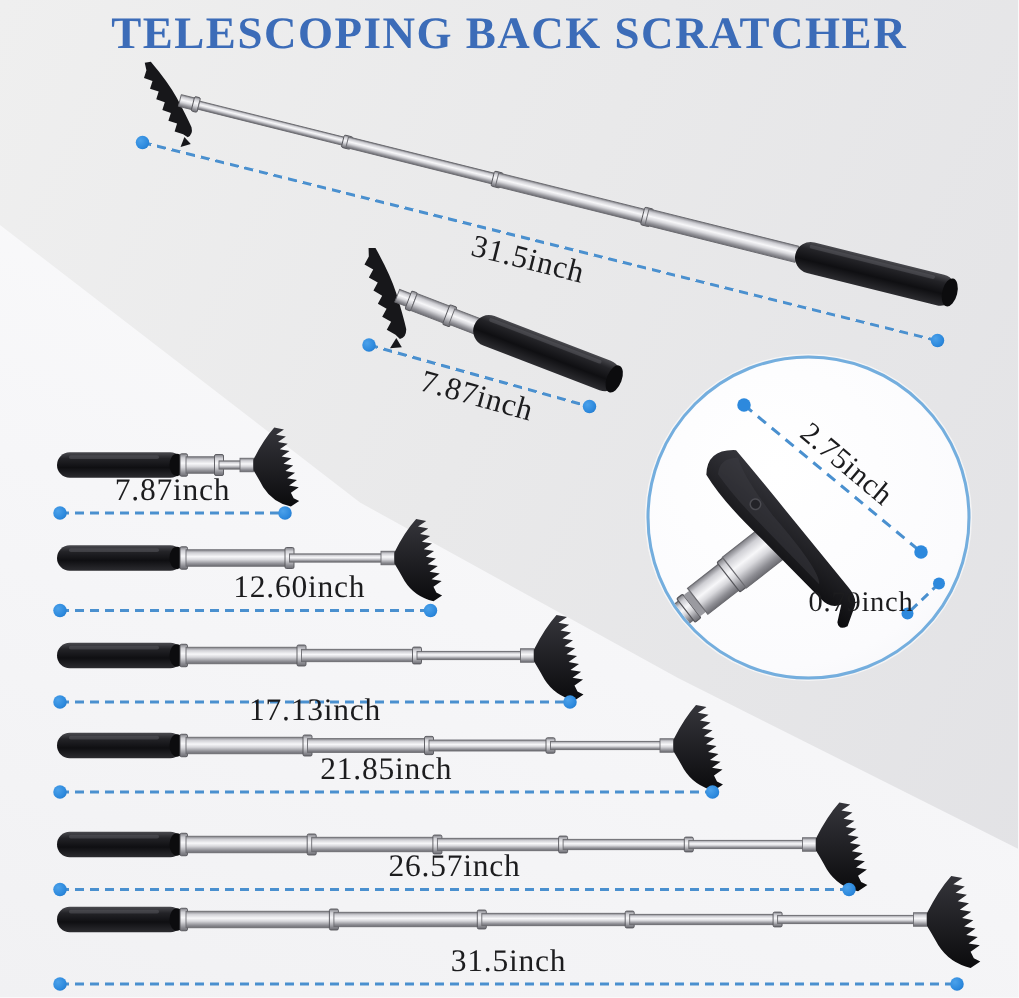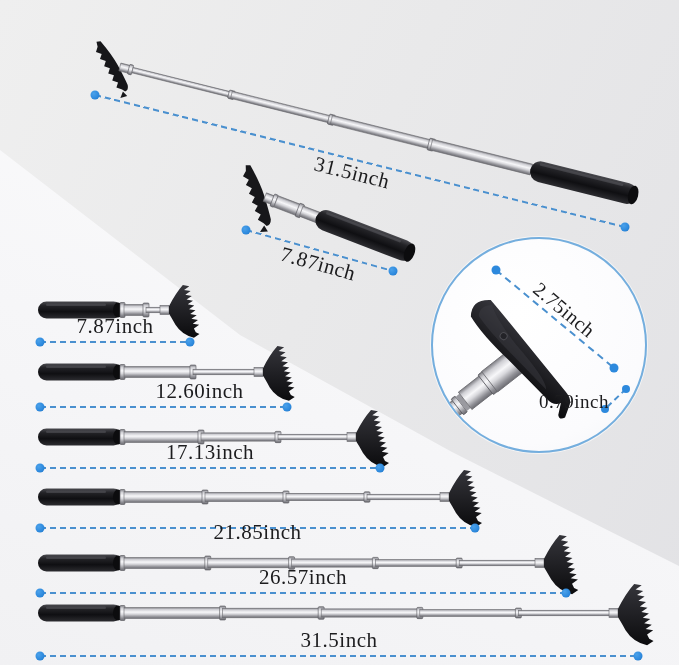--- a/index.html
+++ b/index.html
@@ -27,20 +27,21 @@
     box-shadow:0 0 0 1px rgba(255,255,255,.6);}
   svg{position:absolute;left:0;top:0;}
 </style>
 </head>
 <body>
 
 <div id="stage">
   <div class="bg-gray"></div>
   <div class="bg-white"></div>
 
+  <div class="title">TELESCOPING BACK SCRATCHER</div>
 
   <svg id="art" width="679" height="665">
       <defs>
         <linearGradient id="mg" x1="0" y1="0" x2="0" y2="1">
           <stop offset="0" stop-color="#7e7e84"></stop>
           <stop offset="0.18" stop-color="#cfcfd4"></stop>
           <stop offset="0.42" stop-color="#f7f7f9"></stop>
           <stop offset="0.6" stop-color="#d8d8dc"></stop>
           <stop offset="0.85" stop-color="#8e8e94"></stop>
           <stop offset="1" stop-color="#6d6d73"></stop>
@@ -178,21 +179,21 @@
           <rect x="240" y="-2.75" width="78" height="5.5" fill="url(#mg)" stroke="#6b6b70" stroke-width="0.6"></rect>
           <rect x="309" y="-4.5" width="9" height="9" fill="url(#mg)" stroke="#6b6b70" stroke-width="0.6"></rect>
           <g transform="translate(318,0) scale(1)">
             <path d="M0,-4 Q7,-18 15,-27 L22.0,-25.7 L16.3,-21.8 L23.4,-20.5 L17.7,-16.6 L24.7,-15.3 L19.0,-11.3 L26.0,-10.1 L20.3,-6.1 L27.4,-4.8 L21.7,-0.9 L28.7,0.4 L23.0,4.3 L30.0,5.6 L24.3,9.6 L31.4,10.8 L25.7,14.8 L32.7,16.0 L27.0,20.0 L29,24 L33,26 L27,30 Q14,27 7,16 Q2,7 0,4 Z" fill="url(#hdgrad)"></path>
           </g>
         </g>
       </svg>
       <div class="dash-line" style="left: 40px; top: 467px; width: 340px;"></div>
       <div class="dot" style="left: 40px; top: 468px;"></div>
       <div class="dot" style="left: 380px; top: 468px;"></div>
-      <div class="meas-label row-label" style="left: 210px; top: 465px;">17.13inch</div>
+      <div class="meas-label row-label" style="left: 210px; top: 486px;">17.13inch</div>
       <svg width="454" height="72" style="left:34px;top:461px">
         <g transform="translate(4,36)">
           <rect x="0" y="-8.5" width="84" height="17" rx="8.5" fill="url(#hgrad)"></rect>
           <ellipse cx="80" cy="0" rx="5" ry="7.5" fill="#0c0c0e"></ellipse>
           <rect x="8" y="-6.5" width="60" height="2.5" rx="1.2" fill="#5a5a60" opacity="0.5"></rect>
           <rect x="82" y="-7.5" width="5" height="15" rx="1" fill="url(#mg)" stroke="#55555a" stroke-width="0.6"></rect>
           <rect x="86" y="-5.5" width="82" height="11" fill="url(#mg)" stroke="#6b6b70" stroke-width="0.6"></rect>
           <rect x="164" y="-7" width="6" height="14" rx="1" fill="url(#mg)" stroke="#55555a" stroke-width="0.6"></rect>
           <rect x="167" y="-4.583333333333333" width="82" height="9.166666666666666" fill="url(#mg)" stroke="#6b6b70" stroke-width="0.6"></rect>
           <rect x="245" y="-6.083333333333333" width="6" height="12.166666666666666" rx="1" fill="url(#mg)" stroke="#55555a" stroke-width="0.6"></rect>
@@ -201,21 +202,21 @@
           <rect x="329" y="-2.75" width="82" height="5.5" fill="url(#mg)" stroke="#6b6b70" stroke-width="0.6"></rect>
           <rect x="402" y="-4.5" width="9" height="9" fill="url(#mg)" stroke="#6b6b70" stroke-width="0.6"></rect>
           <g transform="translate(411,0) scale(1)">
             <path d="M0,-4 Q7,-18 15,-27 L22.0,-25.7 L16.3,-21.8 L23.4,-20.5 L17.7,-16.6 L24.7,-15.3 L19.0,-11.3 L26.0,-10.1 L20.3,-6.1 L27.4,-4.8 L21.7,-0.9 L28.7,0.4 L23.0,4.3 L30.0,5.6 L24.3,9.6 L31.4,10.8 L25.7,14.8 L32.7,16.0 L27.0,20.0 L29,24 L33,26 L27,30 Q14,27 7,16 Q2,7 0,4 Z" fill="url(#hdgrad)"></path>
           </g>
         </g>
       </svg>
       <div class="dash-line" style="left: 40px; top: 527px; width: 435px;"></div>
       <div class="dot" style="left: 40px; top: 528px;"></div>
       <div class="dot" style="left: 475px; top: 528px;"></div>
-      <div class="meas-label row-label" style="left: 257.5px; top: 545px;">21.85inch</div>
+      <div class="meas-label row-label" style="left: 257.5px; top: 525px;">21.85inch</div>
       <svg width="549" height="72" style="left:34px;top:527px">
         <g transform="translate(4,36)">
           <rect x="0" y="-8.5" width="84" height="17" rx="8.5" fill="url(#hgrad)"></rect>
           <ellipse cx="80" cy="0" rx="5" ry="7.5" fill="#0c0c0e"></ellipse>
           <rect x="8" y="-6.5" width="60" height="2.5" rx="1.2" fill="#5a5a60" opacity="0.5"></rect>
           <rect x="82" y="-7.5" width="5" height="15" rx="1" fill="url(#mg)" stroke="#55555a" stroke-width="0.6"></rect>
           <rect x="86" y="-5.5" width="84.8" height="11" fill="url(#mg)" stroke="#6b6b70" stroke-width="0.6"></rect>
           <rect x="166.8" y="-7" width="6" height="14" rx="1" fill="url(#mg)" stroke="#55555a" stroke-width="0.6"></rect>
           <rect x="169.8" y="-4.8125" width="84.8" height="9.625" fill="url(#mg)" stroke="#6b6b70" stroke-width="0.6"></rect>
           <rect x="250.60000000000002" y="-6.3125" width="6" height="12.625" rx="1" fill="url(#mg)" stroke="#55555a" stroke-width="0.6"></rect>

